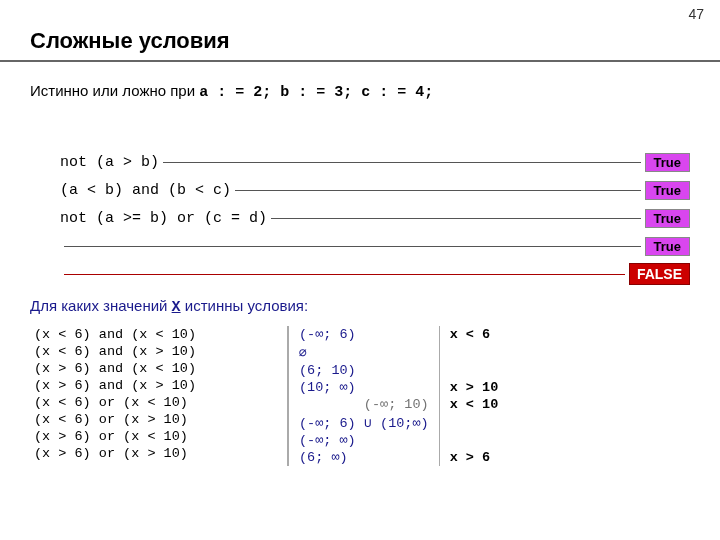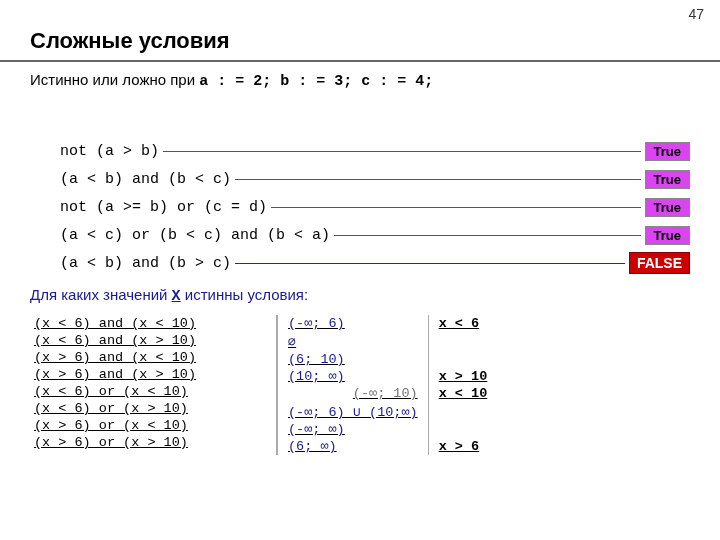--- a/index.html
+++ b/index.html
@@ -20,21 +20,21 @@
       color: #333;
       text-align: center;
     }
     .title {
       font-family: Arial, sans-serif;
       font-size: 22px;
       font-weight: bold;
       color: #000;
       padding: 28px 30px 6px 30px;
       border-bottom: 2px solid #666;
-      margin-bottom: 9px;
+      margin-bottom: 20px;
     }
     .content {
       padding: 0 30px;
     }
     .intro-line {
       font-family: Arial, sans-serif;
       font-size: 15px;
       margin-bottom: 8px;
       color: #000;
     }
@@ -93,22 +93,21 @@
       margin-bottom: 10px;
       margin-top: 4px;
     }
     .question-line .x-bold {
       font-weight: bold;
       font-family: 'Courier New', Courier, monospace;
       text-decoration: underline;
     }
     .table-section {
       display: flex;
-      gap: 6px;
-      text-decoration: underline;
+      gap: 17px;
     }
     .left-col {
       width: 240px;
     }
     .right-col {
       flex: 1;
       display: flex;
     }
     table.conditions-table {
       border-collapse: collapse;
@@ -162,27 +161,25 @@
       <span class="badge badge-true">True</span>
     </div>
 
     <div class="cond-row">
       <span class="cond-text">not (a &gt;= b) or (c = d)</span>
       <span class="line-dash"></span>
       <span class="badge badge-true">True</span>
     </div>
 
     <div class="cond-row">
-      <span class="cond-text">(a &lt; c) or (b &lt; c) and (b &lt; a)</span>
-      <span class="line-dash"></span>
-      <span class="badge badge-true">True</span>
-    </div>
-
-    <div class="cond-row">
-      <span class="cond-text">(a &lt; b) and (b &gt; c)</span>
+      <span class="line-dash"></span>
+      <span class="badge badge-true">True</span>
+    </div>
+
+    <div class="cond-row">
       <span class="line-dash" style="border-bottom-color:#a00;"></span>
       <span class="badge badge-false">FALSE</span>
     </div>
   </div>
 
   <div class="question-line">
     <span>Для каких значений</span>
     <strong> <span class="x-bold">X</span></strong>
     <span> <span>истинны условия:</span></span>
   </div>

